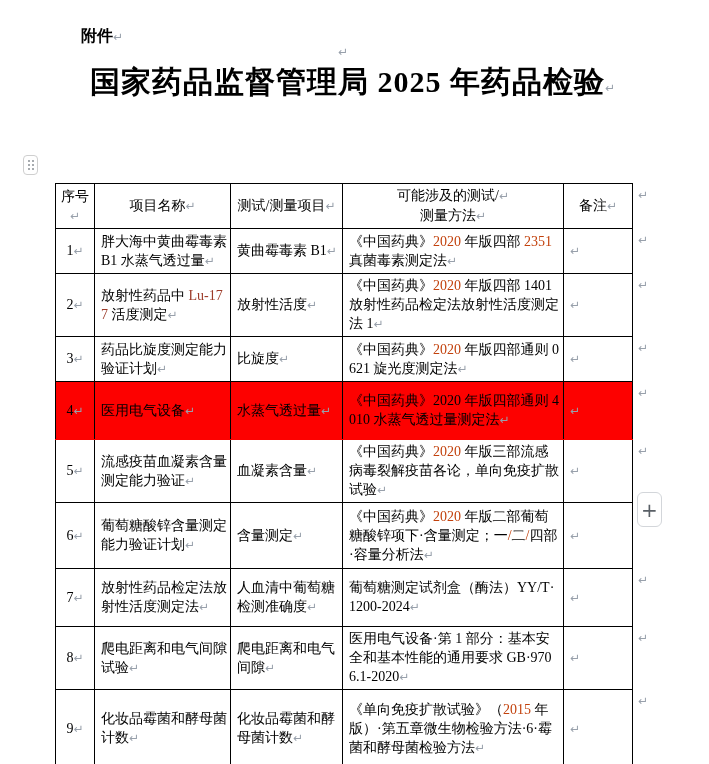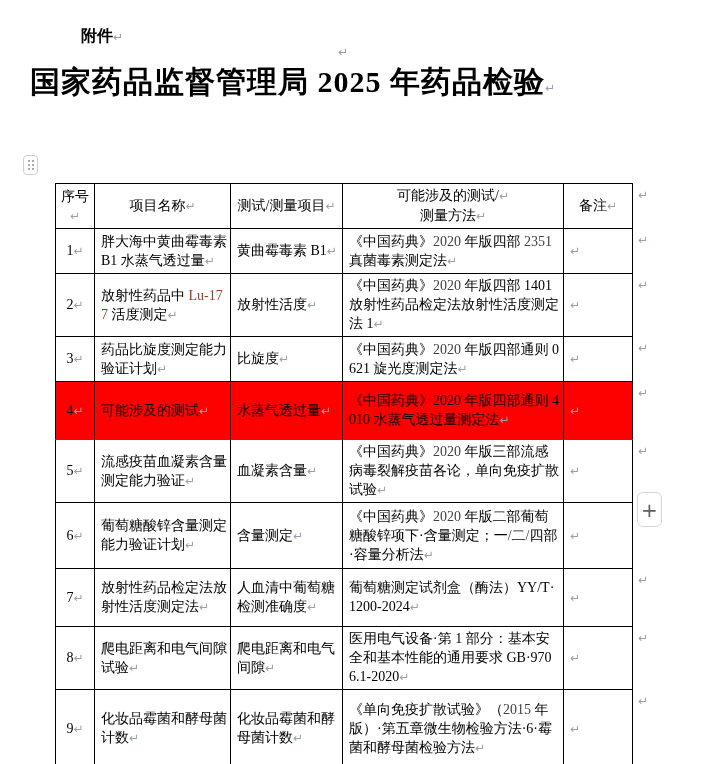--- a/index.html
+++ b/index.html
@@ -5,25 +5,25 @@
   html,body{margin:0;padding:0;}
   body{
     width:709px;height:764px;overflow:hidden;position:relative;
     background:#ffffff;color:#000;
     font-family:"Liberation Serif","DejaVu Serif",serif;
   }
   .attachment{position:absolute;left:45px;top:26px;font-size:16px;font-weight:bold;margin-left:36px;}
   .empty-line{position:absolute;left:338px;top:42px;}
   .doc-title{
     position:absolute;left:30px;top:62px;width:645px;
-    font-size:30px;font-weight:bold;line-height:40px;letter-spacing:1px;
+    text-align:center;font-size:30px;font-weight:bold;line-height:40px;letter-spacing:1px;
   }
   .c-mark{color:#98a0ab;font-size:12px;font-weight:normal;letter-spacing:0;
           font-family:"DejaVu Sans",sans-serif;}
-  .c-blue{color:#404040;}
+  .c-blue{color:#c2410c;}
   .c-red{color:#9c3a28;}
 
   .drag-handle{
     position:absolute;left:23px;top:155px;width:15px;height:20px;box-sizing:border-box;
     border:1px solid #cfcfcf;border-radius:4px;background:#fff;
     display:flex;align-items:center;justify-content:center;cursor:move;
   }
   .dots{display:grid;grid-template-columns:2px 2px;grid-auto-rows:2px;gap:2px;}
   .dots i{width:2px;height:2px;background:#8a8f94;border-radius:50%;}
 
@@ -135,21 +135,21 @@
         <tr>
           <td class="col-no"><span>3</span><span class="c-mark">↵</span></td>
           <td class="col-name"><span>药品比旋度测定能力验证计划</span><span class="c-mark">↵</span></td>
           <td class="col-test"><span>比旋度</span><span class="c-mark">↵</span></td>
           <td class="col-method"><span>《中国药典》</span><span class="c-blue">2020</span><span> 年版四部通则 0621 旋光度测定法</span><span class="c-mark">↵</span></td>
           <td class="col-note"><span class="c-mark">↵</span></td>
           <td class="rowmark"><span class="c-mark">↵</span></td>
         </tr>
         <tr class="hl">
           <td class="col-no"><span>4</span><span class="c-mark">↵</span></td>
-          <td class="col-name"><span>可能涉及的测试</span><span class="c-mark">↵</span></td>
+          <td class="col-name"><span>医用电气设备</span><span class="c-mark">↵</span></td>
           <td class="col-test"><span>水蒸气透过量</span><span class="c-mark">↵</span></td>
           <td class="col-method"><span>《中国药典》2020 年版四部通则 4010 水蒸气透过量测定法</span><span class="c-mark">↵</span></td>
           <td class="col-note"><span class="c-mark">↵</span></td>
           <td class="rowmark"><span class="c-mark">↵</span></td>
         </tr>
         <tr>
           <td class="col-no"><span>5</span><span class="c-mark">↵</span></td>
           <td class="col-name"><span>流感疫苗血凝素含量测定能力验证</span><span class="c-mark">↵</span></td>
           <td class="col-test"><span>血凝素含量</span><span class="c-mark">↵</span></td>
           <td class="col-method"><span>《中国药典》</span><span class="c-blue">2020</span><span> 年版三部流感病毒裂解疫苗各论，单向免疫扩散试验</span><span class="c-mark">↵</span></td>

